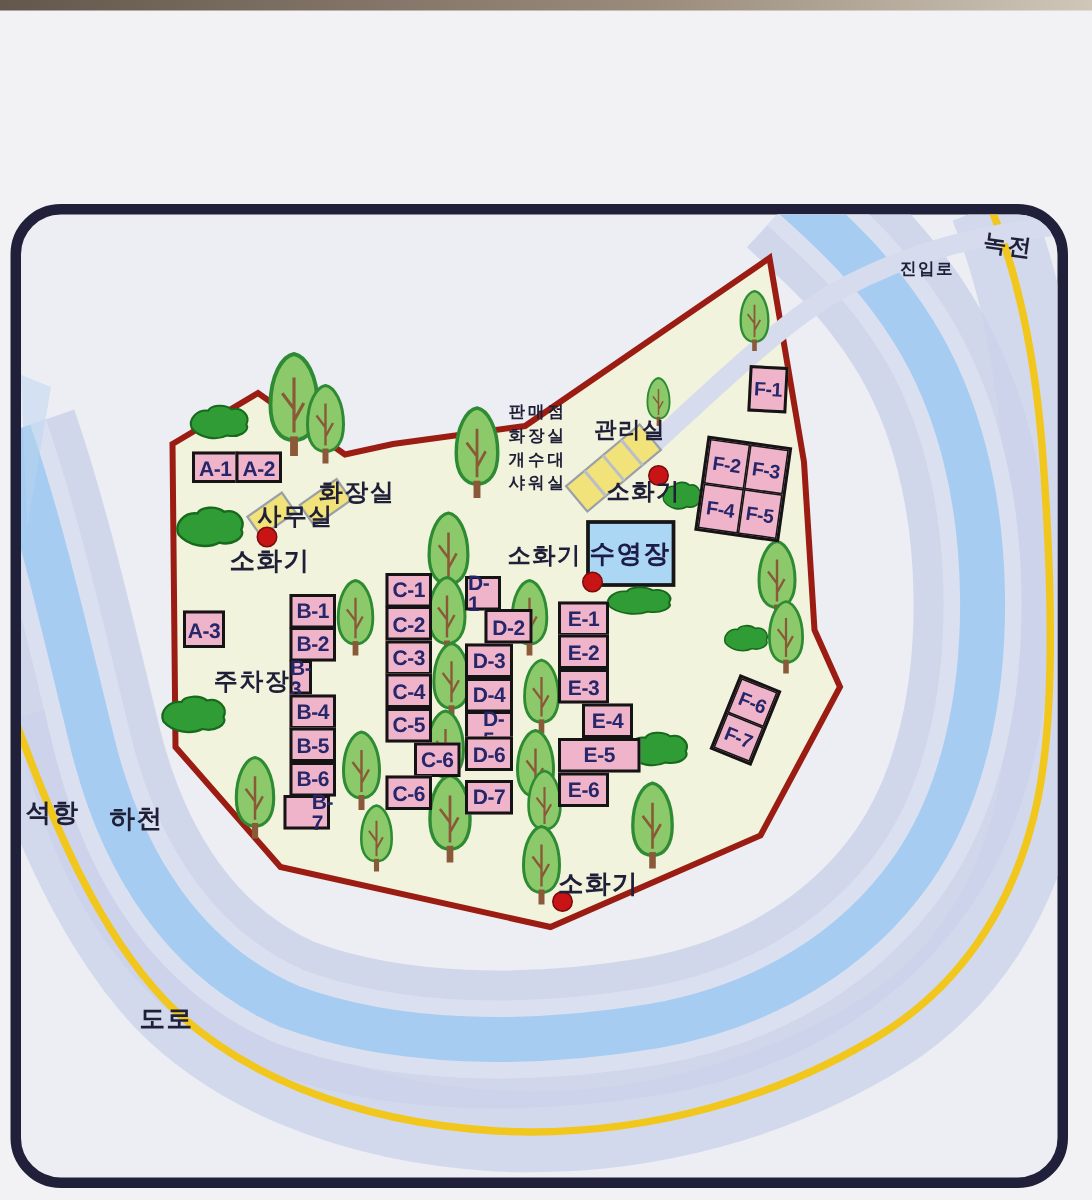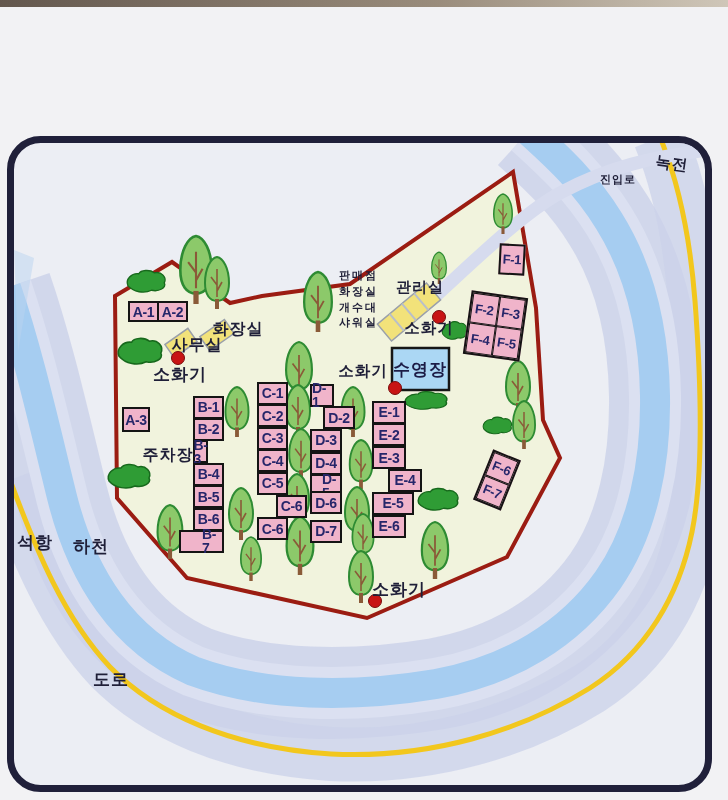--- a/index.html
+++ b/index.html
@@ -165,40 +165,40 @@
       <div class="cell">F-7</div>
     </div>
 
     <div id="site-columns">
         <div class="site-box" style="left: 193px; top: 395.5px; width: 31px; height: 23px;">B-1</div>
         <div class="site-box" style="left: 193px; top: 417.9px; width: 31px; height: 23px;">B-2</div>
         <div class="site-box" style="left: 193px; top: 440.3px; width: 15px; height: 23px;">B-3</div>
         <div class="site-box" style="left: 193px; top: 462.7px; width: 31px; height: 23px;">B-4</div>
         <div class="site-box" style="left: 193px; top: 485.1px; width: 31px; height: 23px;">B-5</div>
         <div class="site-box" style="left: 193px; top: 507.5px; width: 31px; height: 23px;">B-6</div>
-        <div class="site-box" style="left: 179px; top: 529.9px; width: 45px; height: 23px; padding-left: 21px;">B-7</div>
+        <div class="site-box" style="left: 189px; top: 529.9px; width: 31px; height: 23px; padding-left: 21px;">B-7</div>
         <div class="site-box" style="left: 257px; top: 381.5px; width: 31px; height: 23px;">C-1</div>
         <div class="site-box" style="left: 257px; top: 404.1px; width: 31px; height: 23px;">C-2</div>
         <div class="site-box" style="left: 257px; top: 426.7px; width: 31px; height: 23px;">C-3</div>
         <div class="site-box" style="left: 257px; top: 449.3px; width: 31px; height: 23px;">C-4</div>
         <div class="site-box" style="left: 257px; top: 471.9px; width: 31px; height: 23px;">C-5</div>
         <div class="site-box" style="left: 257px; top: 494.5px; width: 31px; height: 23px; margin-left: 19px;">C-6</div>
         <div class="site-box" style="left: 257px; top: 517.1px; width: 31px; height: 23px;">C-6</div>
         <div class="site-box" style="left: 310px; top: 383.5px; width: 24px; height: 23px;">D-1</div>
         <div class="site-box" style="left: 310px; top: 406.2px; width: 32px; height: 23px; margin-left: 13px;">D-2</div>
         <div class="site-box" style="left: 310px; top: 428.9px; width: 32px; height: 23px;">D-3</div>
         <div class="site-box" style="left: 310px; top: 451.6px; width: 32px; height: 23px;">D-4</div>
         <div class="site-box" style="left: 310px; top: 474.3px; width: 32px; height: 23px; padding-left: 10px;">D-5</div>
         <div class="site-box" style="left: 310px; top: 491px; width: 32px; height: 23px;">D-6</div>
         <div class="site-box" style="left: 310px; top: 519.7px; width: 32px; height: 23px;">D-7</div>
         <div class="site-box" style="left: 372px; top: 400.5px; width: 34px; height: 23px;">E-1</div>
         <div class="site-box" style="left: 372px; top: 423.3px; width: 34px; height: 23px;">E-2</div>
         <div class="site-box" style="left: 372px; top: 446.1px; width: 34px; height: 23px;">E-3</div>
         <div class="site-box" style="left: 388px; top: 468.9px; width: 34px; height: 23px;">E-4</div>
-        <div class="site-box" style="left: 372px; top: 491.7px; width: 42px; height: 23px;">E-5</div>
+        <div class="site-box" style="left: 372px; top: 491.7px; width: 55px; height: 23px;">E-5</div>
         <div class="site-box" style="left: 372px; top: 514.5px; width: 34px; height: 23px;">E-6</div>
       </div>
 
     <div class="klabel" style="left:238px;top:329px;font-size:16px">화장실</div>
     <div class="klabel" style="left:197px;top:345px;font-size:16px">사무실</div>
     <div class="stack-block">
       <div>판매점</div>
       <div>화장실</div>
       <div>개수대</div>
       <div>샤워실</div>

